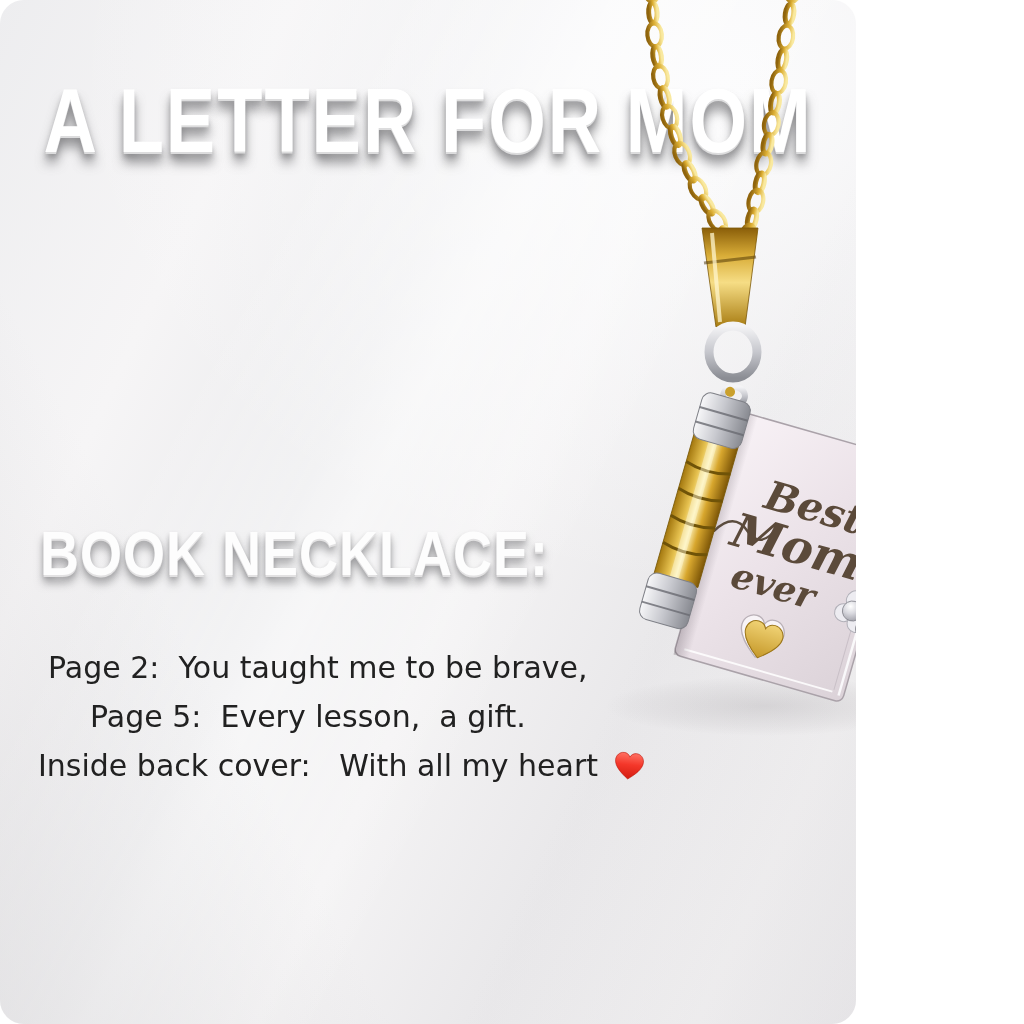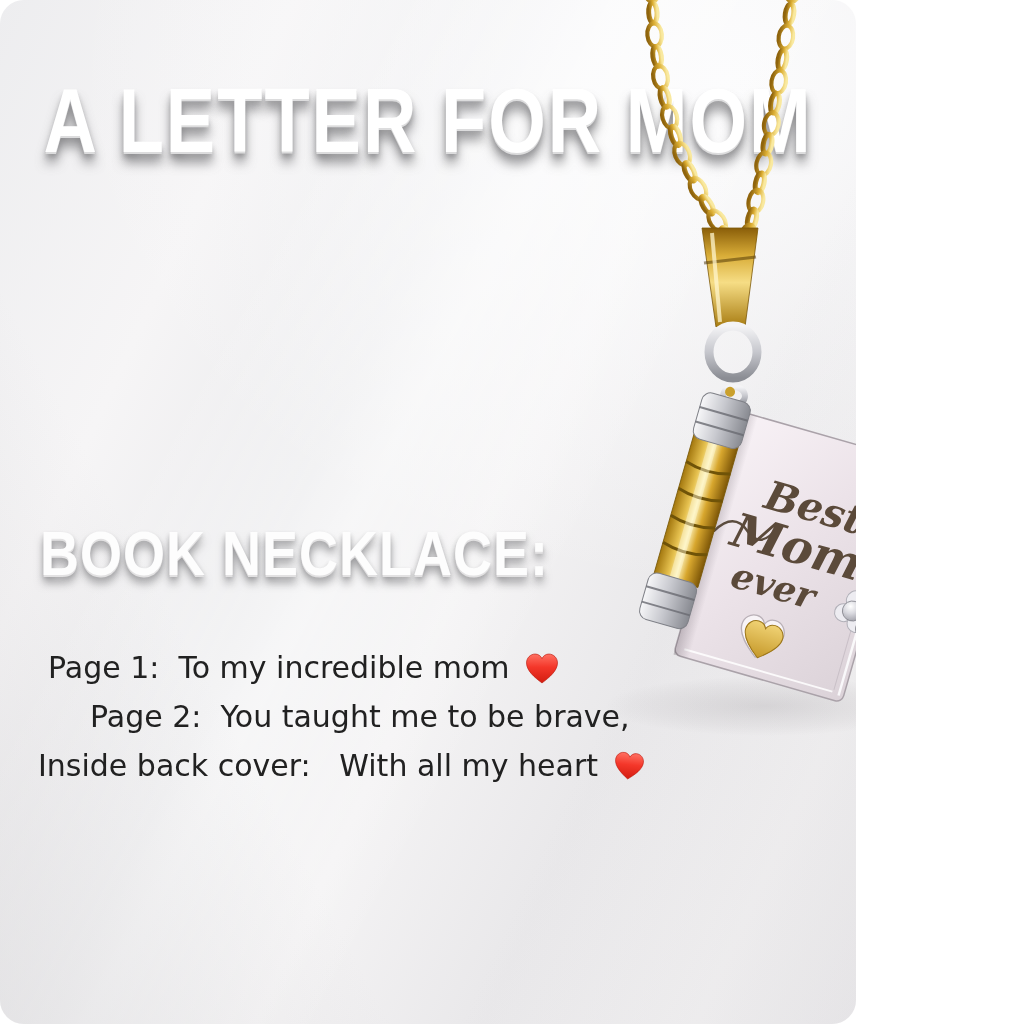--- a/index.html
+++ b/index.html
@@ -192,34 +192,24 @@
         <path d="M664,444 h50" stroke="#6a6b72" stroke-width="2" opacity="0.8"></path>
         <rect x="662" y="600" width="50" height="48" rx="9" fill="url(#silverH)" stroke="#7f8087" stroke-width="1"></rect>
         <path d="M662,616 h50" stroke="#6a6b72" stroke-width="2" opacity="0.8"></path>
         <path d="M662,632 h50" stroke="#6a6b72" stroke-width="2" opacity="0.8"></path>
       </g>
     </g>
   </svg>
 
   <div class="letter">
     <div class="line">
-      <span>Page 1:  To my incredible mom </span>
-      <svg class="heart" viewBox="0 0 32 30" aria-hidden="true">
-        <defs>
-            <linearGradient id="hrA" x1="0" y1="0" x2="0" y2="1">
-          <stop offset="0" stop-color="#ff7163"></stop>
-              <stop offset="0.45" stop-color="#f4372a"></stop>
-              <stop offset="1" stop-color="#d31d10"></stop>
-        </linearGradient>
-          </defs>
-        <path fill="url(#hrA)" stroke="#b81508" stroke-width="0.6" d="M16,29 C8.6,23.5 1,17 1,9.6 C1,4.8 4.8,1 9.4,1 C12.3,1 14.9,2.8 16,5.4 C17.1,2.8 19.7,1 22.6,1 C27.2,1 31,4.8 31,9.6 C31,17 23.4,23.5 16,29 Z"></path>
-      </svg>
+      <span>Page 2:  You taught me to be brave,</span>
     </div>
     <div class="line">
-      <span>Page 2:  You taught me to be brave,</span>
+      <span>Page 5:  Every lesson,  a gift.</span>
     </div>
     <div class="line">
       <span>Inside back cover:   With all my heart </span>
       <svg class="heart small" viewBox="0 0 32 30" aria-hidden="true">
         <defs>
             <linearGradient id="hrB" x1="0" y1="0" x2="0" y2="1">
           <stop offset="0" stop-color="#ff7163"></stop>
               <stop offset="0.45" stop-color="#f4372a"></stop>
               <stop offset="1" stop-color="#d31d10"></stop>
         </linearGradient>

